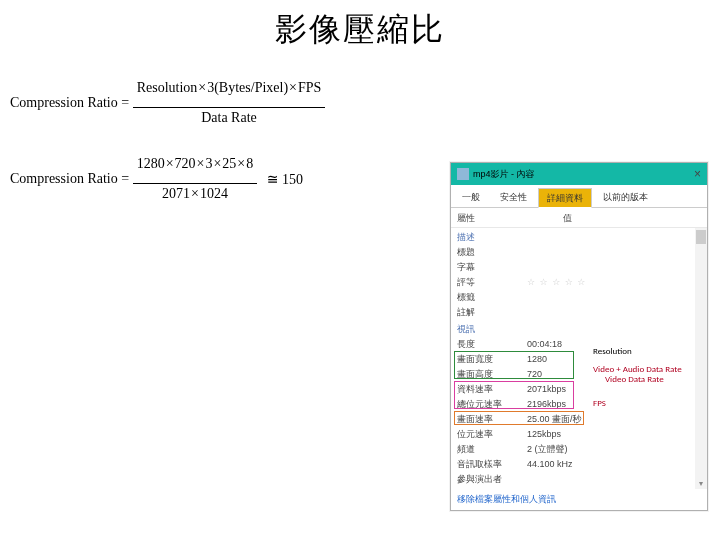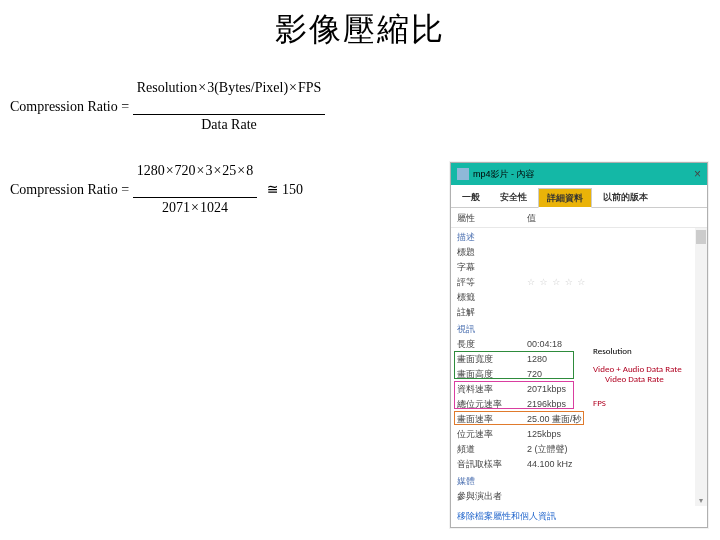--- a/index.html
+++ b/index.html
@@ -2,34 +2,34 @@
 <html><head>
 <meta charset="utf-8">
 <style>
 * { box-sizing: border-box; margin: 0; padding: 0; }
 body { width: 720px; height: 540px; font-family: "Microsoft JhengHei", "PingFang TC", Arial, sans-serif; background: #fff; overflow: hidden; position: relative; }
 .page-title { text-align: center; font-size: 32px; font-weight: 400; margin-top: 8px; letter-spacing: 2px; font-family: "DFKai-SB", "KaiTi", serif; }
 .formula-block { font-family: "Times New Roman", serif; font-size: 14px; margin-left: 10px; }
 .formula1 { margin-top: 28px; }
 .formula2 { margin-top: 30px; }
 .frac { display: inline-block; text-align: center; vertical-align: middle; }
-.frac .num { border-bottom: 1px solid #000; padding: 0 4px 18px; display: block; }
+.frac .num { border-bottom: 1px solid #000; padding: 0 4px 11px; display: block; }
 .frac .den { padding: 2px 4px 0; display: block; }
 .eq-left { vertical-align: middle; }
 .approx { vertical-align: middle; margin-left: 6px; }
 .mult { padding: 0 1px; }
 
 .dialog { position: absolute; top: 162px; right: 12px; width: 258px; border: 1px solid #b0b0b0; background: #fff; font-size: 9px; box-shadow: 0 0 0 1px rgba(0,0,0,0.05); }
 .dialog-title { height: 22px; display: flex; align-items: center; padding: 0 6px; position: relative; background: #14b8a6; }
 .dialog-title .icon { width: 12px; height: 12px; background: #8fb8d8; margin-right: 4px; display: flex; align-items: center; justify-content: center; }
 .dialog-title .close { position: absolute; right: 6px; top: 4px; font-size: 12px; color: #444; cursor: pointer; }
-.tabs { display: flex; border-bottom: 1px solid #ccc; padding: 0 2px; background: #fff; font-weight: bold; }
+.tabs { display: flex; border-bottom: 1px solid #ccc; padding: 0 2px; background: #fff; }
 .tab { padding: 3px 8px 2px; font-size: 9px; color: #333; border: 1px solid transparent; border-bottom: none; margin-right: 2px; margin-top: 2px; cursor: pointer; }
 .tab.active { background: #eab308; border-color: #ccc; border-bottom: 1px solid #fff; position: relative; top: 1px; }
-.grid-head { display: flex; padding: 4px 6px 2px; color: #444; border-bottom: 1px solid #e8e8e8; }
+.grid-head { display: flex; padding: 4px 6px 2px; color: #444; border-bottom: 1px solid #e8e8e8; gap: 36px; }
 .grid-head .col1 { width: 70px; }
 .grid-body { position: relative; }
 .row { display: flex; padding: 1px 6px; font-size: 9px; color: #444; line-height: 13px; }
 .row .col1 { width: 70px; }
 .row .col2 { flex: 1; }
 .section-head { color: #4a6fb0; padding: 3px 6px 1px; font-size: 9px; }
 .stars { color: #ccc; letter-spacing: 1px; }
 .highlight { position: absolute; border: 1px solid; pointer-events: none; }
 .hl-green { border-color: #2e8b3c; }
 .hl-pink { border-color: #d93ea0; }
@@ -162,21 +162,20 @@
       </div>
     <div class="row">
         <div class="col1">頻道</div>
         <div class="col2">2 (立體聲)</div>
       </div>
     <div class="row">
         <div class="col1">音訊取樣率</div>
         <div class="col2">44.100 kHz</div>
       </div>
 
-    <div class="section-head">媒體</div>
     <div class="row">
         <div class="col1">參與演出者</div>
         <div class="col2"></div>
       </div>
     <div style="height:2px;"></div>
   </div>
   <div class="link-row">移除檔案屬性和個人資訊</div>
 
 </div>
 

